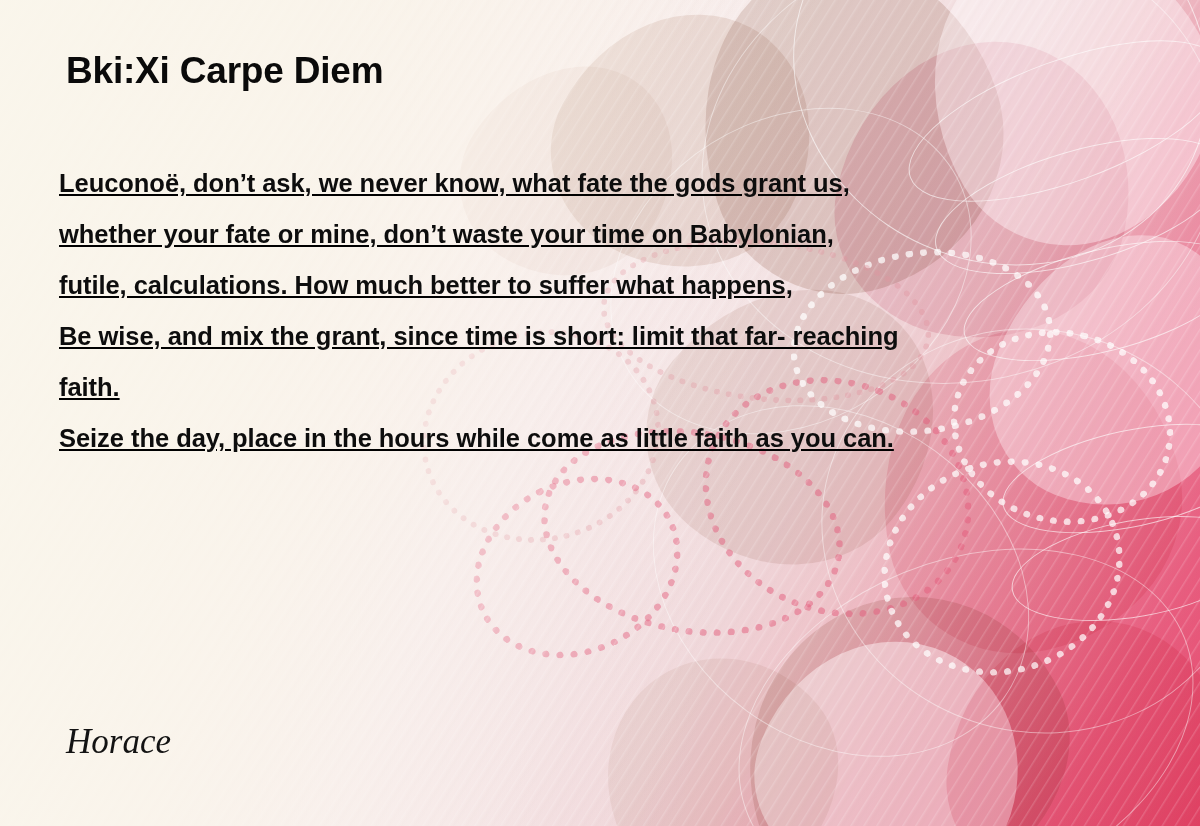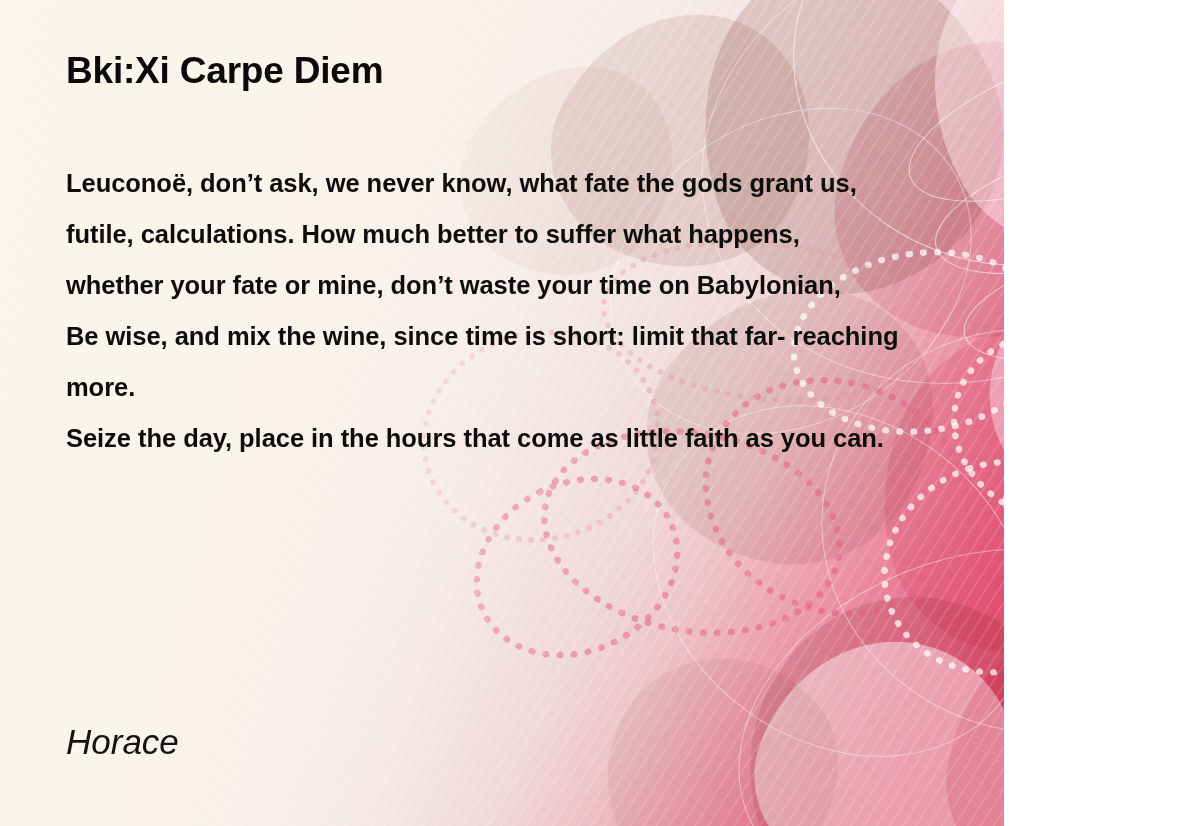--- a/index.html
+++ b/index.html
@@ -2,21 +2,21 @@
 <html><head>
 <meta charset="utf-8">
 <style>
   html, body {
     margin: 0;
     padding: 0;
     background: #ffffff;
   }
   #poster {
     position: relative;
-    width: 1004px;
+    width: 1200px;
     height: 826px;
     overflow: hidden;
     font-family: "Liberation Sans", sans-serif;
     background: #c4b5fd;
   }
 
   
   .bg-layer {
     position: absolute;
     inset: 0;
@@ -111,40 +111,42 @@
     left: 66px;
     top: 50px;
     font-size: 37px;
     font-weight: bold;
     color: #0a0a0a;
     letter-spacing: -0.2px;
     white-space: nowrap;
   }
   .poem-body {
     position: absolute;
-    left: 66px;
+    left: 59px;
     top: 158px;
     width: 1100px;
+    text-decoration: underline;
   }
   .poem-line {
     font-size: 25.5px;
     font-weight: bold;
     color: #0d0d0d;
     line-height: 51px;
     white-space: nowrap;
     letter-spacing: -0.05px;
   }
   .poem-author {
     position: absolute;
     left: 66px;
     top: 722px;
     font-size: 35px;
     font-style: italic;
     font-weight: normal;
     color: #131313;
+    font-family: Liberation Serif, serif;
   }
 </style>
 </head>
 <body>
 
 <div id="poster">
 
   <div class="bg-layer bg-base"></div>
 
   <div class="bg-layer">
@@ -191,23 +193,23 @@
 
   <div class="bg-layer bg-streaks"></div>
   <div class="bg-layer bg-haze"></div>
 
   <div class="content">
 
     <div class="poem-title">Bki:Xi Carpe Diem</div>
 
     <div class="poem-body">
       <div class="poem-line">Leuconoë, don’t ask, we never know, what fate the gods grant us,</div>
+      <div class="poem-line">whether your fate or mine, don’t waste your time on Babylonian,</div>
       <div class="poem-line">futile, calculations. How much better to suffer what happens,</div>
-      <div class="poem-line">whether your fate or mine, don’t waste your time on Babylonian,</div>
-      <div class="poem-line">Be wise, and mix the wine, since time is short: limit that far- reaching</div>
-      <div class="poem-line">more.</div>
-      <div class="poem-line">Seize the day, place in the hours that come as little faith as you can.</div>
+      <div class="poem-line">Be wise, and mix the grant, since time is short: limit that far- reaching</div>
+      <div class="poem-line">faith.</div>
+      <div class="poem-line">Seize the day, place in the hours while come as little faith as you can.</div>
     </div>
 
     <div class="poem-author">Horace</div>
 
   </div>
 </div>
 
 </body></html>

